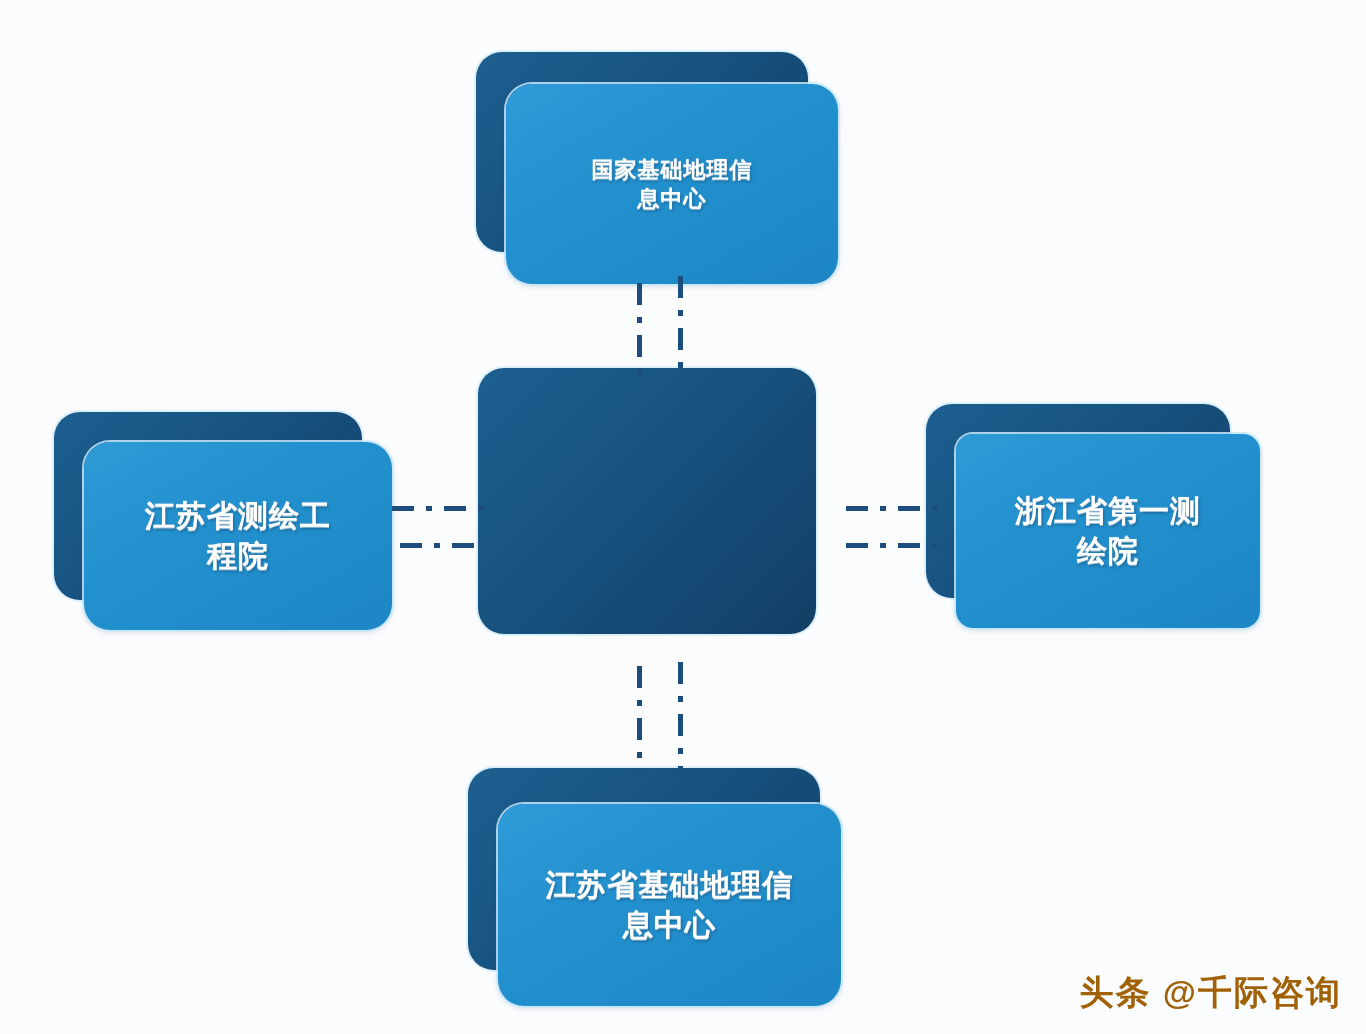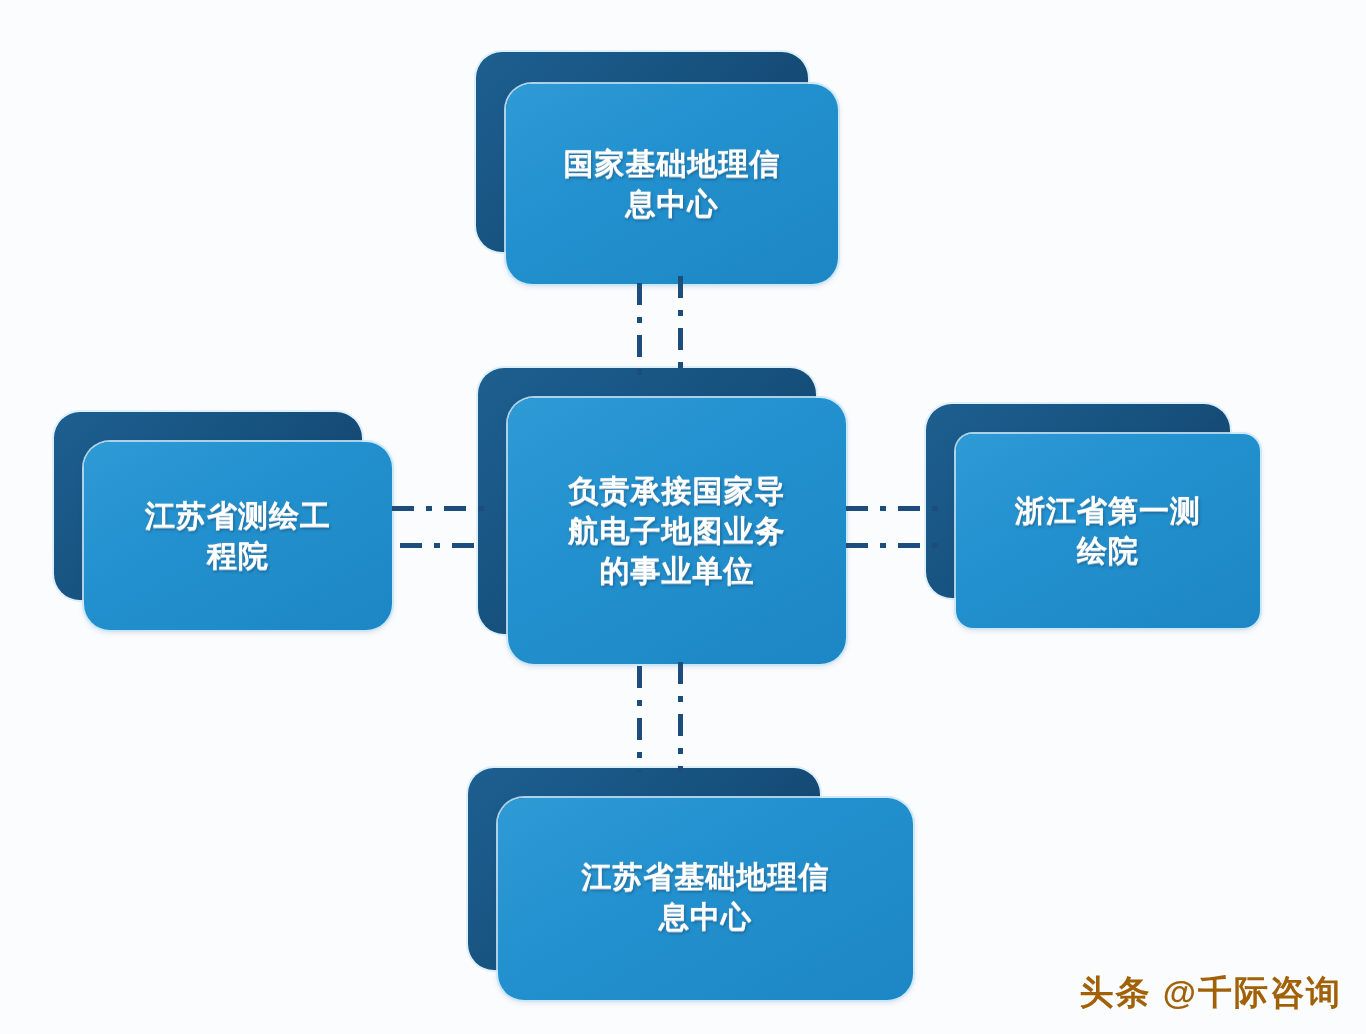--- a/index.html
+++ b/index.html
@@ -63,40 +63,40 @@
       1px 2px 3px rgba(16,58,92,0.55),
       0 0 2px rgba(255,255,255,0.25);
     padding: 0 16px;
     white-space: pre-line;
   }
 
   
   #node-top        { left: 476px; top: 52px;  width: 362px; height: 232px; }
   #node-top .back  { width: 332px; height: 200px; }
   #node-top .front { left: 30px; top: 32px; width: 332px; height: 200px; }
-  #node-top .label { font-size: 30px; }
+  #node-top .label { font-size: 22px; }
 
   #node-center        { left: 478px; top: 368px; width: 368px; height: 296px; }
   #node-center .back  { width: 338px; height: 266px; }
   #node-center .front { left: 30px; top: 30px; width: 338px; height: 266px; }
   #node-center .label { font-size: 30px; }
 
   #node-left        { left: 54px;  top: 412px; width: 338px; height: 218px; }
   #node-left .back  { width: 308px; height: 188px; }
   #node-left .front { left: 30px; top: 30px; width: 308px; height: 188px; }
   #node-left .label { font-size: 30px; }
 
   #node-right        { left: 926px; top: 404px; width: 334px; height: 224px; }
   #node-right .back  { width: 304px; height: 194px; }
   #node-right .front { left: 30px; top: 30px; width: 304px; height: 194px; border-radius: 17px; }
   #node-right .label { font-size: 30px; }
 
   #node-bottom        { left: 468px; top: 768px; width: 382px; height: 232px; }
   #node-bottom .back  { width: 352px; height: 202px; }
-  #node-bottom .front { left: 30px; top: 30px; width: 415px; height: 202px; font-family: Liberation Mono, monospace; }
+  #node-bottom .front { left: 30px; top: 36px; width: 343px; height: 202px; }
   #node-bottom .label { font-size: 30px; }
 
   
   .conn {
     position: absolute;
     z-index: 1;
   }
   .conn.vert {
     width: 5px;
     background-image: repeating-linear-gradient(
@@ -165,26 +165,20 @@
     <div class="back"></div>
     <div class="front">
 
       <div class="label">国家基础地理信
 息中心</div>
     </div>
   </div>
 
   <div class="node" id="node-center">
     <div class="back"></div>
-    <div class="front">
-
-      <div class="label">负责承接国家导
-航电子地图业务
-的事业单位</div>
-    </div>
   </div>
 
   <div class="node" id="node-left">
     <div class="back"></div>
     <div class="front">
 
       <div class="label">江苏省测绘工
 程院</div>
     </div>
   </div>

